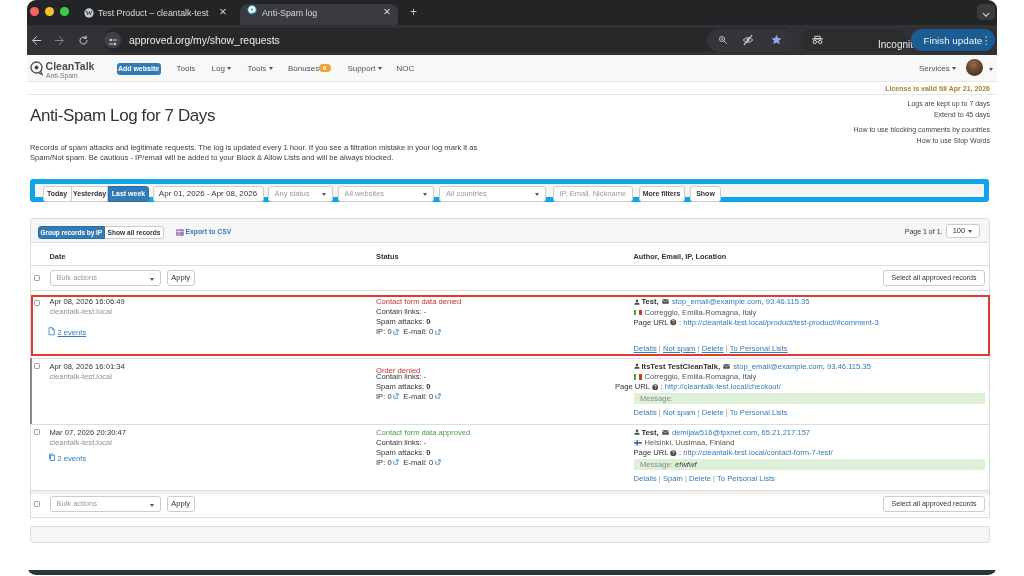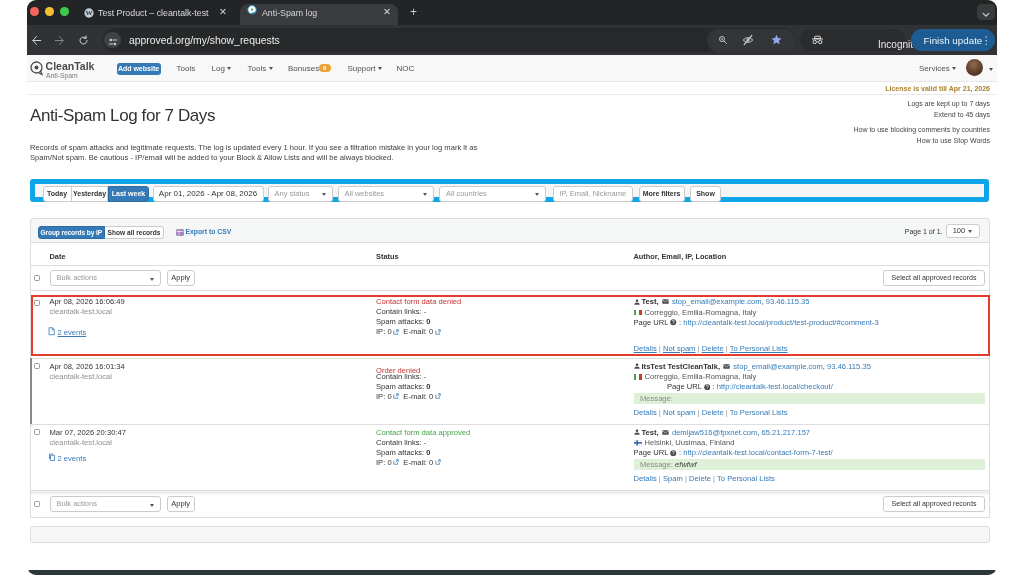--- a/index.html
+++ b/index.html
@@ -243,21 +243,21 @@
           <path d="M1.5 3 v7.5 h7.5 v-3.5 M6 1.5 h4.5 v4.5 M10.5 1.5 L5.5 6.5" stroke="#337ab7" stroke-width="1.5" fill="none"></path>
         </svg></span>
     <span class="rl" style="left:606.5px; top:306.7px;"><svg class="pic" viewBox="0 0 12 12">
           <circle cx="6" cy="3.4" r="2.6" fill="#4a4a4a"></circle>
           <path d="M0.8 11.5 a5.2 4.6 0 0110.4 0 Z" fill="#4a4a4a"></path>
         </svg><b>ItsTest TestCleanTalk,</b> <svg class="eic" viewBox="0 0 14 10">
           <rect x="0.7" y="0.7" width="12.6" height="8.6" rx="1" fill="#4a4a4a"></rect>
           <path d="M1 1.5 L7 6 L13 1.5" stroke="#fff" stroke-width="1.2" fill="none"></path>
         </svg> <span class="lnk">stop_email@example.com</span>, <span class="lnk">93.46.115.35</span></span>
     <span class="rl" style="left:606.5px; top:317.1px; color:#555;"><span class="flag"><i style="background:#4f9e49;"></i><i style="background:#fff;"></i><i style="background:#cd3a31;"></i></span>Correggio, Emilia-Romagna, Italy</span>
-    <span class="rl" style="left:640px; top:327.3px;text-align:right;">Page URL <svg class="qic" viewBox="0 0 12 12">
+    <span class="rl" style="left:588px; top:327.3px;text-align:right;">Page URL <svg class="qic" viewBox="0 0 12 12">
           <circle cx="6" cy="6" r="5.6" fill="#4e4e4e"></circle>
           <text x="6" y="8.8" font-size="8.5" fill="#fff" text-anchor="middle" font-family="Liberation Sans">?</text>
         </svg> : <span class="lnk">http://cleantalk-test.local/checkout/</span></span>
     <div class="msgbar" style="top:337.8px;">Message:</div>
     <span class="rl" style="left:606.5px; top:353.1px;"><span class="lnk">Details</span> <span class="sep">|</span> <span class="lnk">Not spam</span> <span class="sep">|</span> <span class="lnk">Delete</span> <span class="sep">|</span> <span class="lnk">To Personal Lists</span></span>
     <div class="tbl-border" style="top:368.7px;"></div>
 
     <div class="cbox" style="left:6.5px; top:373.5px;"></div>
     <span class="rl" style="left:22.5px; top:372.5px;">Mar 07, 2026 20:30:47</span>
     <span class="rl g7" style="left:22.5px; top:382.8px;">cleantalk-test.local</span>

